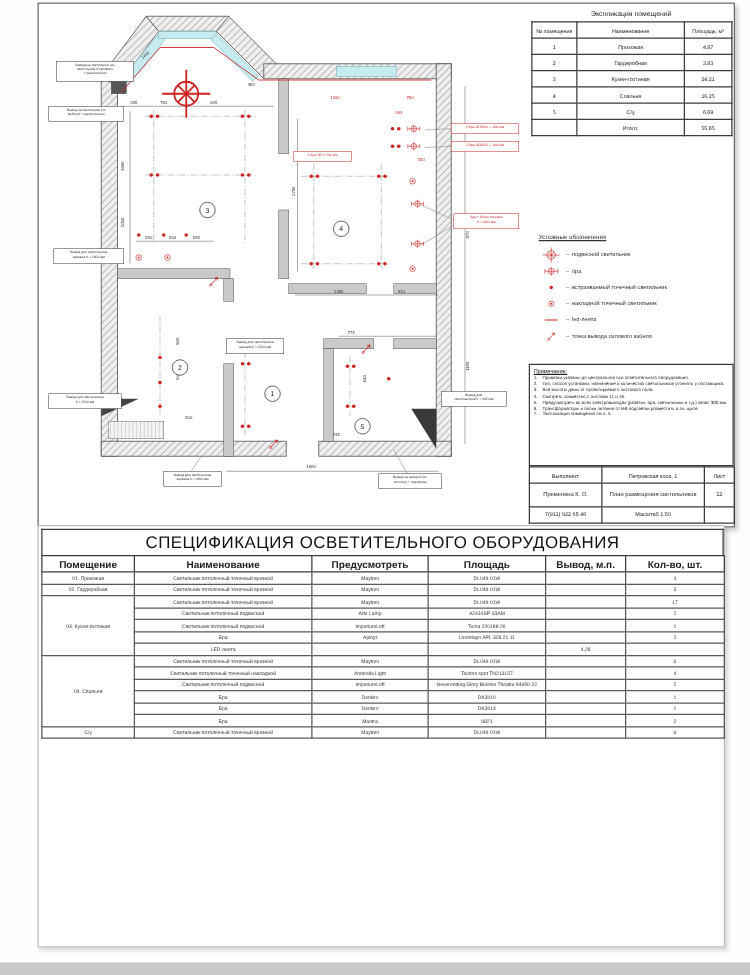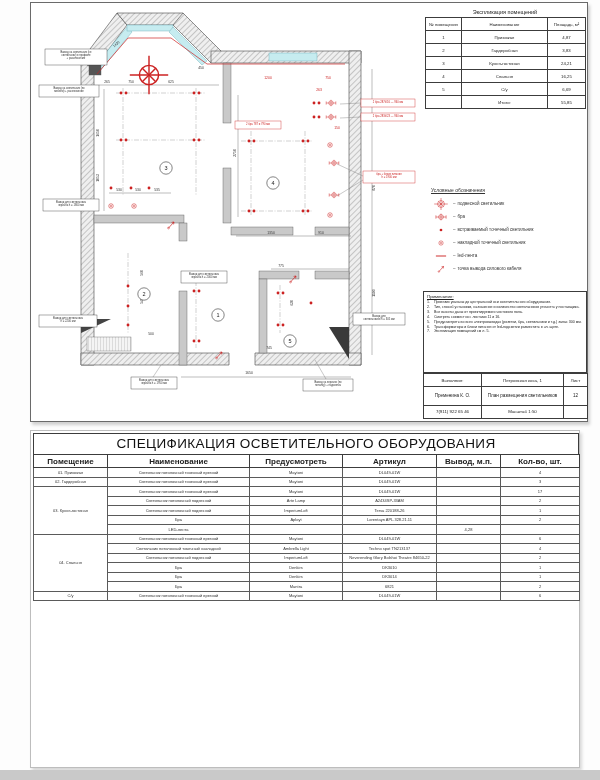--- a/index.html
+++ b/index.html
@@ -1,21 +1,21 @@
 <!DOCTYPE html>
 <html><head>
 <meta charset="utf-8">
 <style>
   * { margin:0; padding:0; box-sizing:border-box; }
   html,body { width:600px; height:780px; background:#fdfdfd; font-family:"Liberation Sans", sans-serif; color:#222; }
   .page { position:relative; width:600px; height:780px; overflow:hidden; }
 
   .sheet { position:absolute; background:#fff; }
   .sheet-top { left:30px; top:2px; width:558px; height:420px; border:1px solid #6a6a6a; box-shadow:2px 3px 3px rgba(0,0,0,.18); }
-  .sheet-bottom { left:30px; top:430px; width:550px; height:338px; border:1px solid #bdbdbd; box-shadow:2px 3px 3px rgba(0,0,0,.15); }
+  .sheet-bottom { left:30px; top:420px; width:550px; height:338px; border:1px solid #bdbdbd; box-shadow:2px 3px 3px rgba(0,0,0,.15); }
   .bottom-strip { position:absolute; left:0; top:770px; width:600px; height:10px; background:#c9c9c9; }
 
   
   #plan-svg { position:absolute; left:0; top:0; }
 
   
   .right-panel { position:absolute; left:392px; top:2px; width:164px; height:414px; font-size:4.5px; }
   .explication { position:absolute; top:4px; left:2px; width:160px; }
   .explication .tbl-title { text-align:center; font-size:5.5px; margin-bottom:2px; }
   table.grid { border-collapse:collapse; width:100%; table-layout:fixed; }
@@ -606,21 +606,21 @@
             <col class="c3">
             <col class="c4">
             <col class="c5">
             <col class="c6">
           </colgroup>
         <thead>
             <tr id="spec-head">
               <th>Помещение</th>
               <th>Наименование</th>
               <th>Предусмотреть</th>
-              <th>Артикул</th>
+              <th>Площадь</th>
               <th>Вывод, м.п.</th>
               <th>Кол-во, шт.</th>
             </tr>
           </thead>
         <tbody id="spec-body">
             <tr>
               <td rowspan="1">01. Прихожая</td>
               <td>Светильник потолочный точечный врезной</td>
               <td>Maytoni</td>
               <td>DL049-01W</td>

